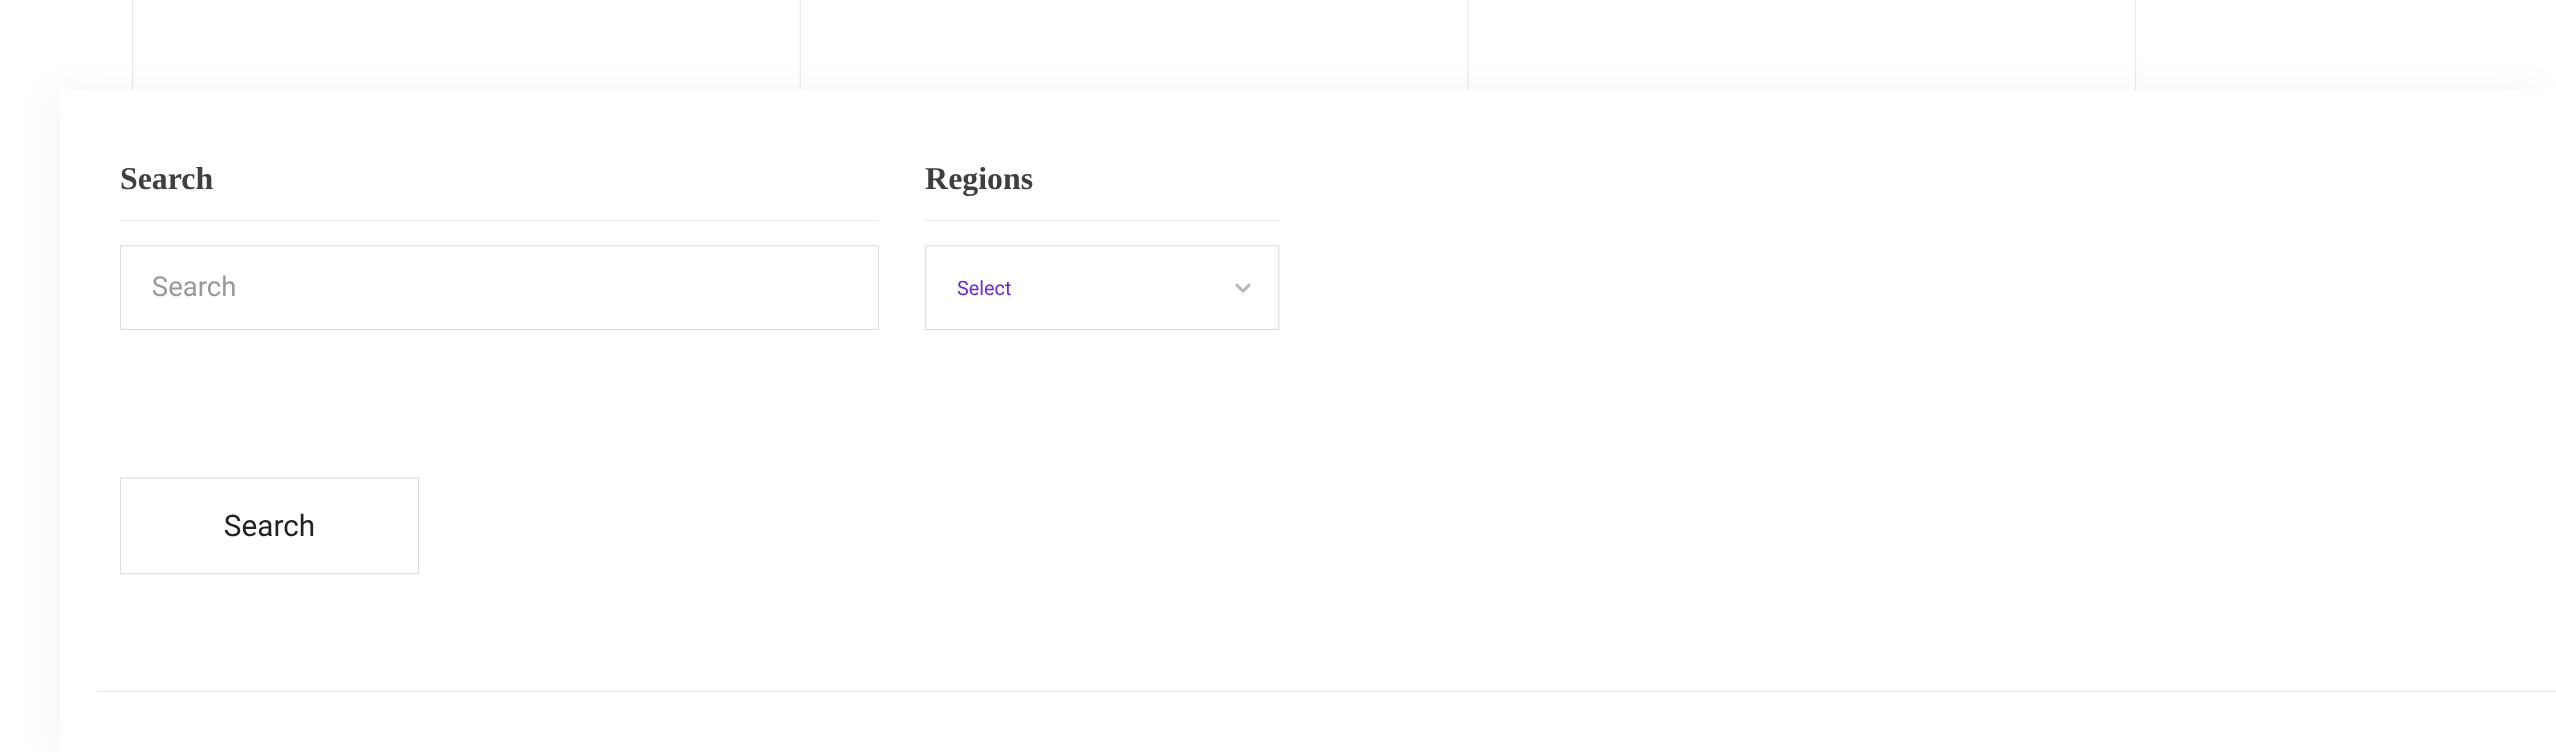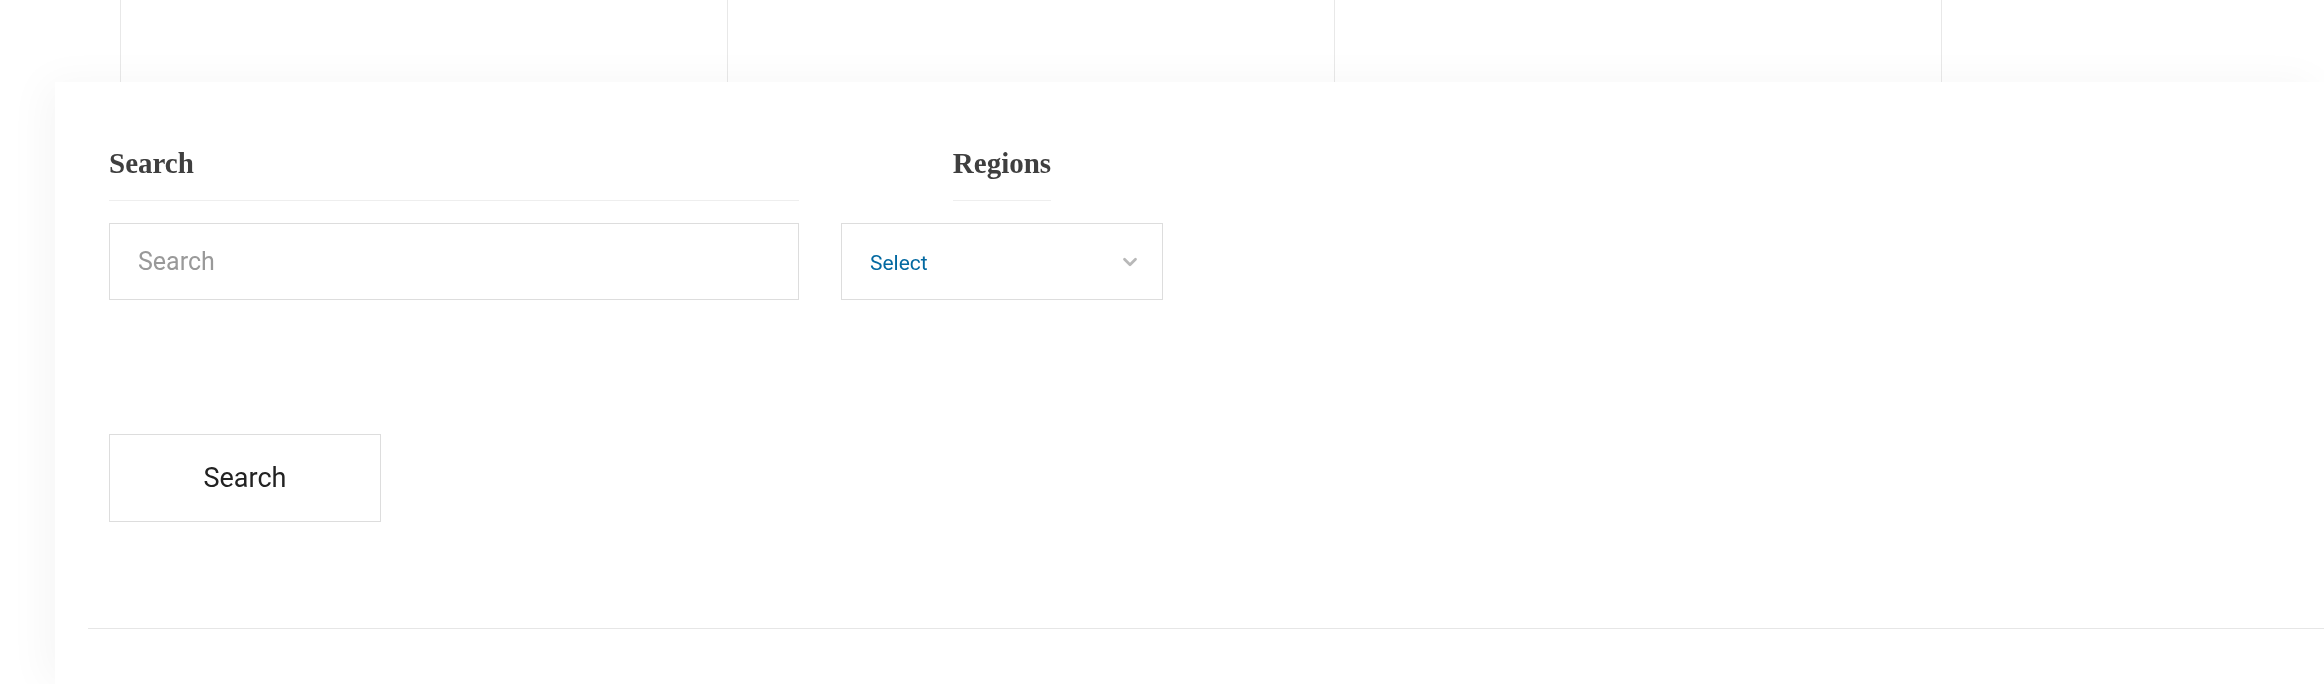--- a/index.html
+++ b/index.html
@@ -50,21 +50,20 @@
     }
     .filter-group {
       display: flex;
       flex-direction: column;
     }
     .filter-group.search-group {
       width: 690px;
     }
     .filter-group.regions-group {
       width: 322px;
-      align-items: center;
     }
     .filter-label {
       font-family: Georgia, "Times New Roman", serif;
       font-size: 29px;
       font-weight: 600;
       color: #3f3f3f;
       padding-bottom: 20px;
       border-bottom: 1px solid #eeeeee;
       margin-bottom: 22px;
     }
@@ -84,23 +83,23 @@
     }
     .select-wrap {
       position: relative;
       width: 100%;
     }
     .select-input {
       width: 100%;
       height: 77px;
       border: 1px solid #dddddd;
       background: #ffffff;
-      font-size: 21px;
+      font-size: 18px;
       font-family: -apple-system, BlinkMacSystemFont, "Segoe UI", Roboto, Helvetica, Arial, sans-serif;
-      color: #0369a1;
+      color: #6d28d9;
       padding: 2px 50px 0 28px;
       appearance: none;
       -webkit-appearance: none;
       outline: none;
       cursor: pointer;
     }
     .select-chevron {
       position: absolute;
       right: 22px;
       top: 50%;

